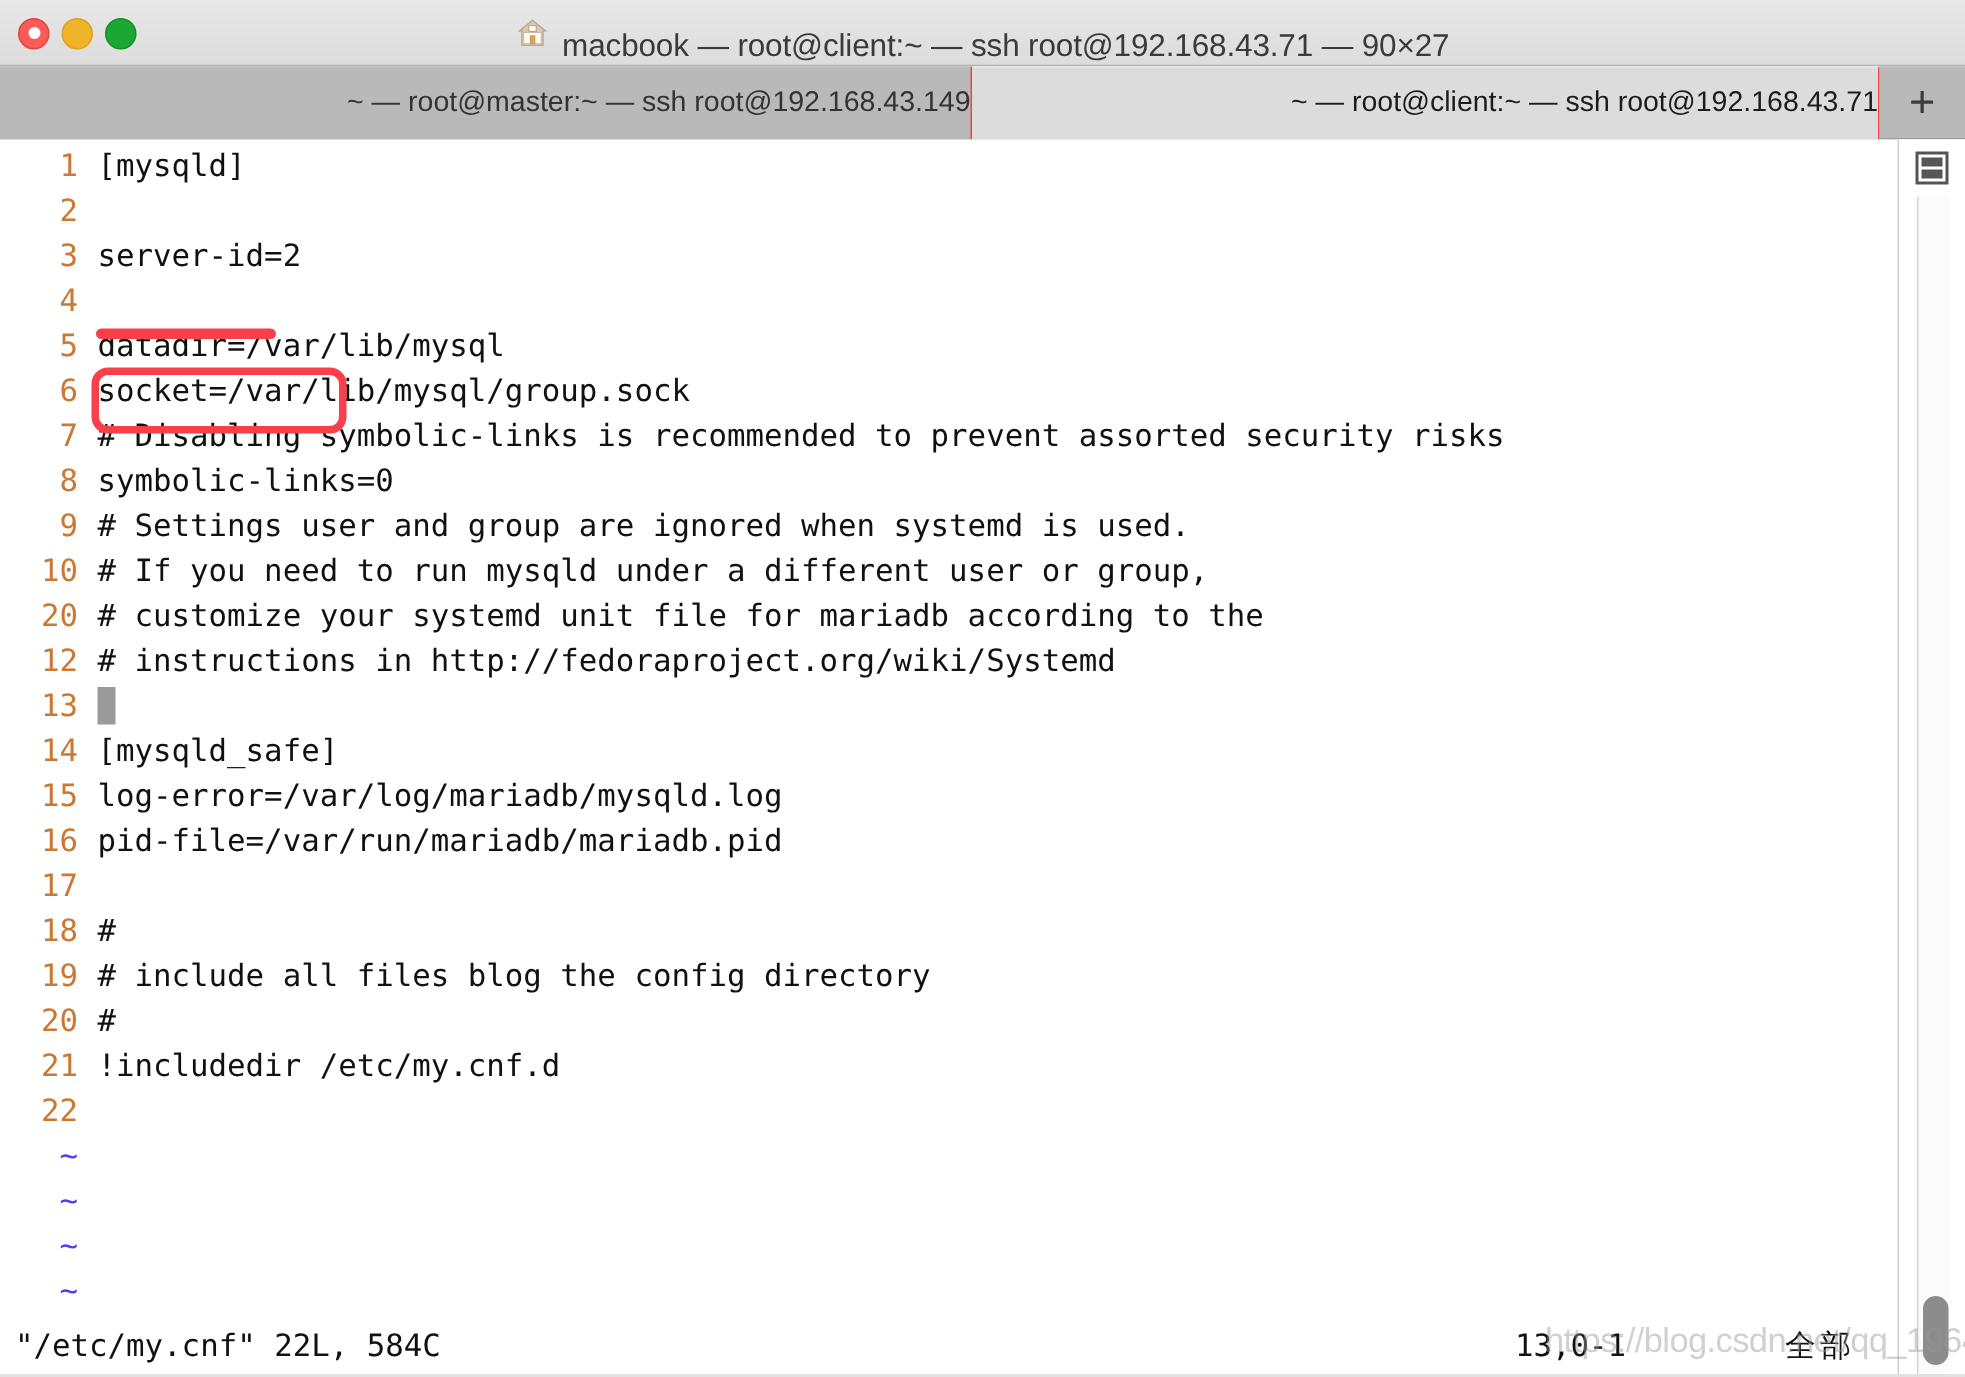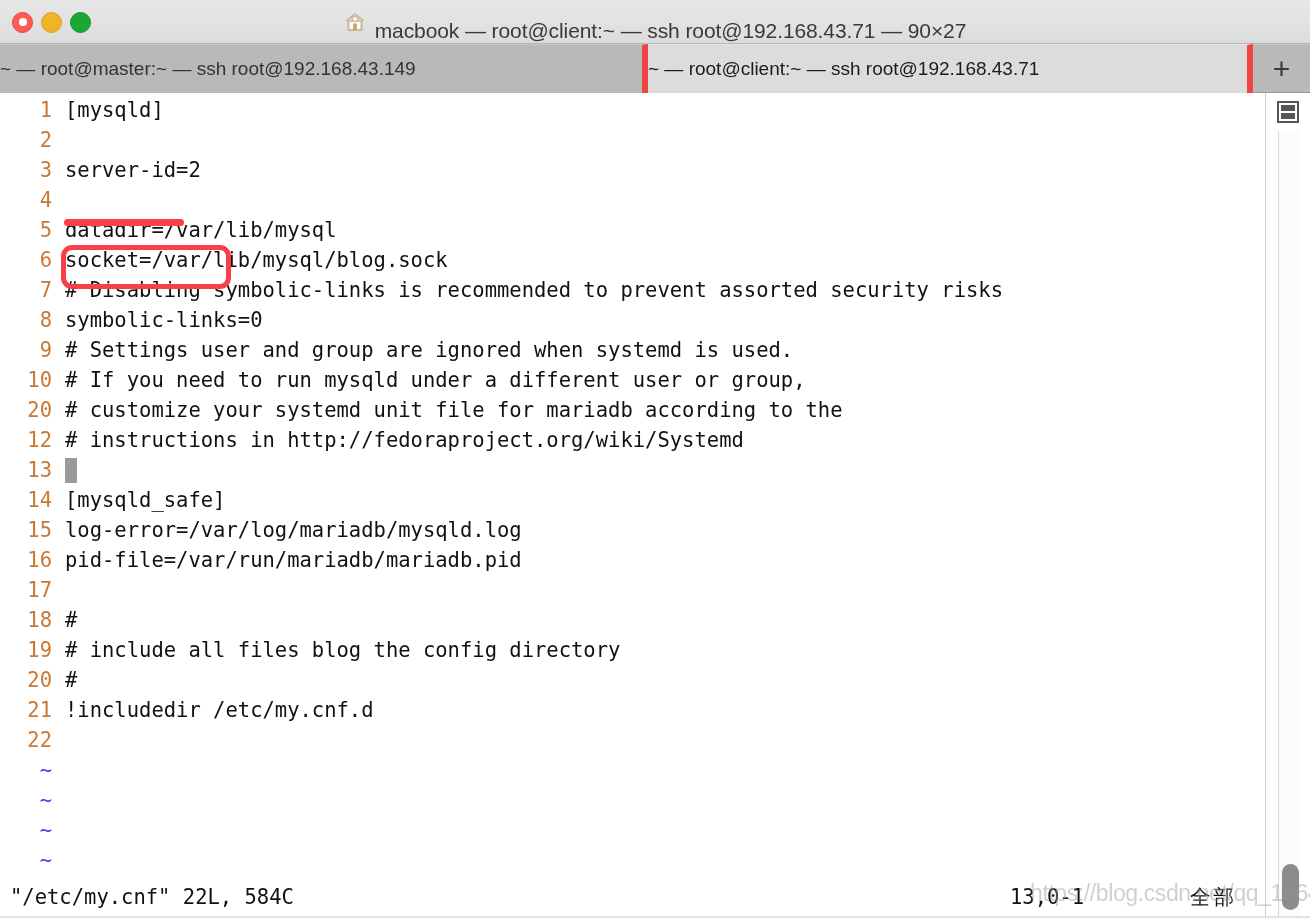--- a/index.html
+++ b/index.html
@@ -103,26 +103,26 @@
     height: 49px;
     background: #d2d2d2;
     display: flex;
     box-sizing: border-box;
     border-bottom: 1px solid #9a9a9a;
   }
   .tab {
     height: 49px;
     display: flex;
     align-items: center;
-    justify-content: flex-start;
+    justify-content: flex-end;
     box-sizing: border-box;
     font-size: 19px;
     white-space: nowrap;
     overflow: hidden;
-    border-right: 6px solid #ef4444;
+    border-right: 1px solid #ef4444;
   }
   .tab.inactive {
     width: 648px;
     background: #b9b9b9;
     color: #333333;
     border-top: 1px solid #c6c6c6;
   }
   .tab.active {
     width: 605px;
     background: #dcdcdc;
@@ -408,21 +408,21 @@
         <div class="row">
           <span class="lineno">4</span>
           <span class="linetext"></span>
         </div>
         <div class="row">
           <span class="lineno">5</span>
           <span class="linetext">datadir=/var/lib/mysql</span>
         </div>
         <div class="row">
           <span class="lineno">6</span>
-          <span class="linetext">socket=/var/lib/mysql/blog.sock</span>
+          <span class="linetext">socket=/var/lib/mysql/group.sock</span>
         </div>
         <div class="row">
           <span class="lineno">7</span>
           <span class="linetext"># Disabling symbolic-links is recommended to prevent assorted security risks</span>
         </div>
         <div class="row">
           <span class="lineno">8</span>
           <span class="linetext">symbolic-links=0</span>
         </div>
         <div class="row">

